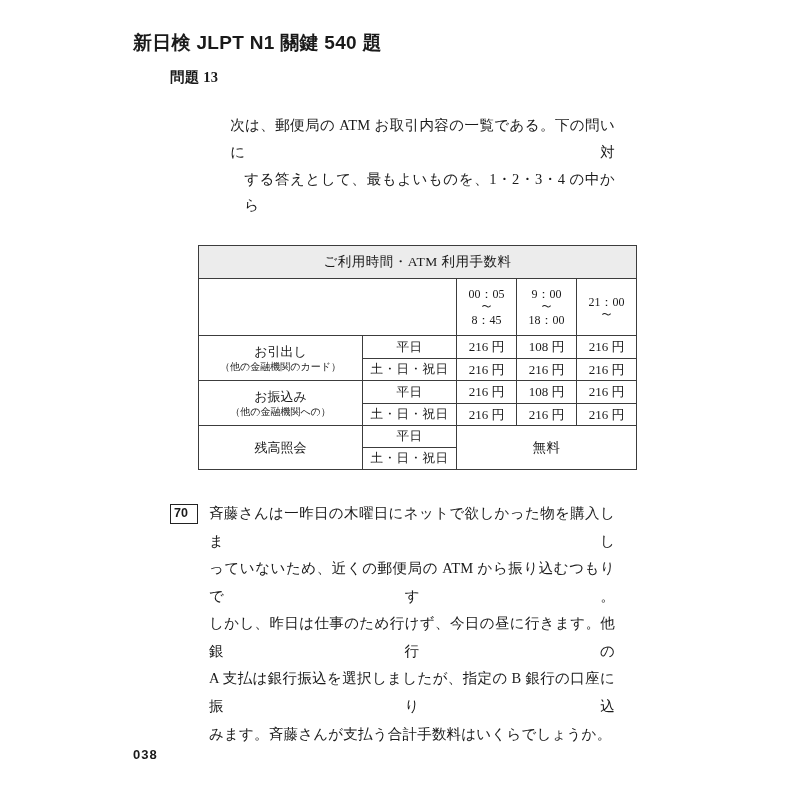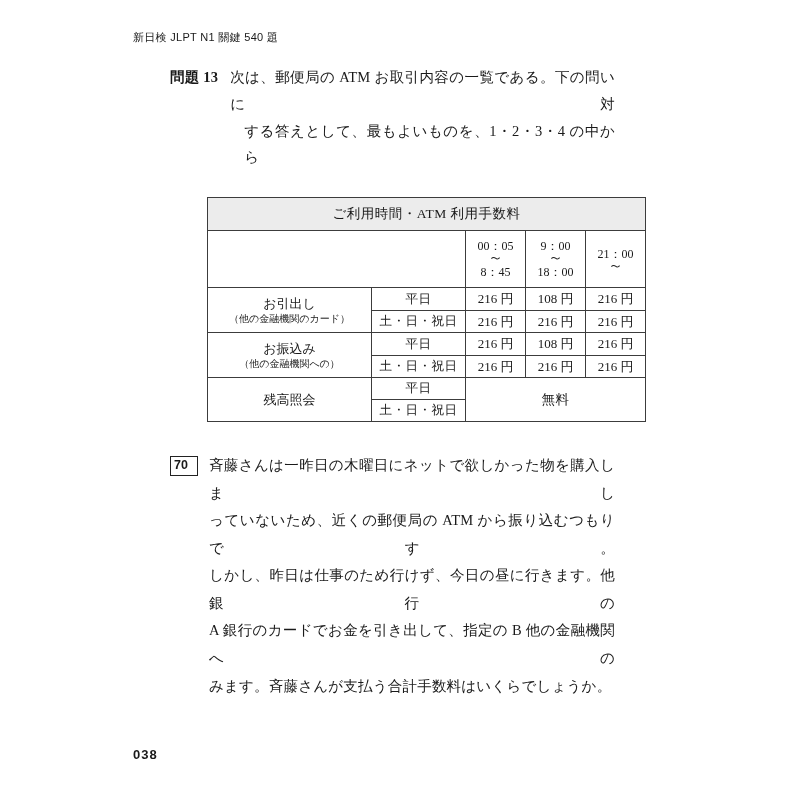--- a/index.html
+++ b/index.html
@@ -17,22 +17,22 @@
   .page {
     position: relative;
     width: 800px;
     height: 800px;
     box-sizing: border-box;
   }
   .running-head {
     position: absolute;
     top: 30px;
     left: 133px;
-    font-size: 11px;
-    font-weight: normal;
+    font-size: 19px;
+    font-weight: bold;
     letter-spacing: 0.3px;
     white-space: nowrap;
     font-family: "Liberation Sans", "DejaVu Sans", sans-serif;
     text-align: right;
   }
   .content {
     position: absolute;
     left: 170px;
     top: 64px;
     width: 445px;
@@ -51,36 +51,37 @@
   .stem-label {
     font-weight: bold;
     white-space: nowrap;
     flex: 0 0 auto;
     margin-right: 12px;
   }
   .stem-body {
     flex: 1 1 auto;
     text-align: justify;
     text-justify: inter-character;
+    margin-top: 48px;
   }
   .stem-line {
     display: block;
     text-align: justify;
     text-align-last: left;
   }
   .stem-line.just {
     text-align-last: justify;
   }
   .indent-1 { margin-left: 14px; }
   .indent-2 { margin-left: 14px; }
 
   
   .table-wrap {
     margin-top: 26px;
-    margin-left: 14px;
+    margin-left: 5px;
     width: 438px;
     padding-left: 23px;
   }
   table.fee {
     border-collapse: collapse;
     width: 438px;
     background: #fff;
     font-size: 13px;
     table-layout: fixed;
   }
@@ -281,21 +282,21 @@
         </tbody>
       </table>
     </div>
 
     <div class="item-block">
       <div class="qnum">70</div>
       <div class="item-body">
         <span class="item-line">斉藤さんは一昨日の木曜日にネットで欲しかった物を購入しまし</span>
         <span class="item-line">っていないため、近くの郵便局の ATM から振り込むつもりです。</span>
         <span class="item-line">しかし、昨日は仕事のため行けず、今日の昼に行きます。他銀行の</span>
-        <span class="item-line">A 銀行のカードでお金を引き出して、指定の B 他の金融機関への</span>
+        <span class="item-line">A 支払は銀行振込を選択しましたが、指定の B 銀行の口座に振り込</span>
         <span class="item-line last">みます。斉藤さんが支払う合計手数料はいくらでしょうか。</span>
 
       </div>
     </div>
 
   </div>
 
   <div class="folio">038</div>
 </div>
 

